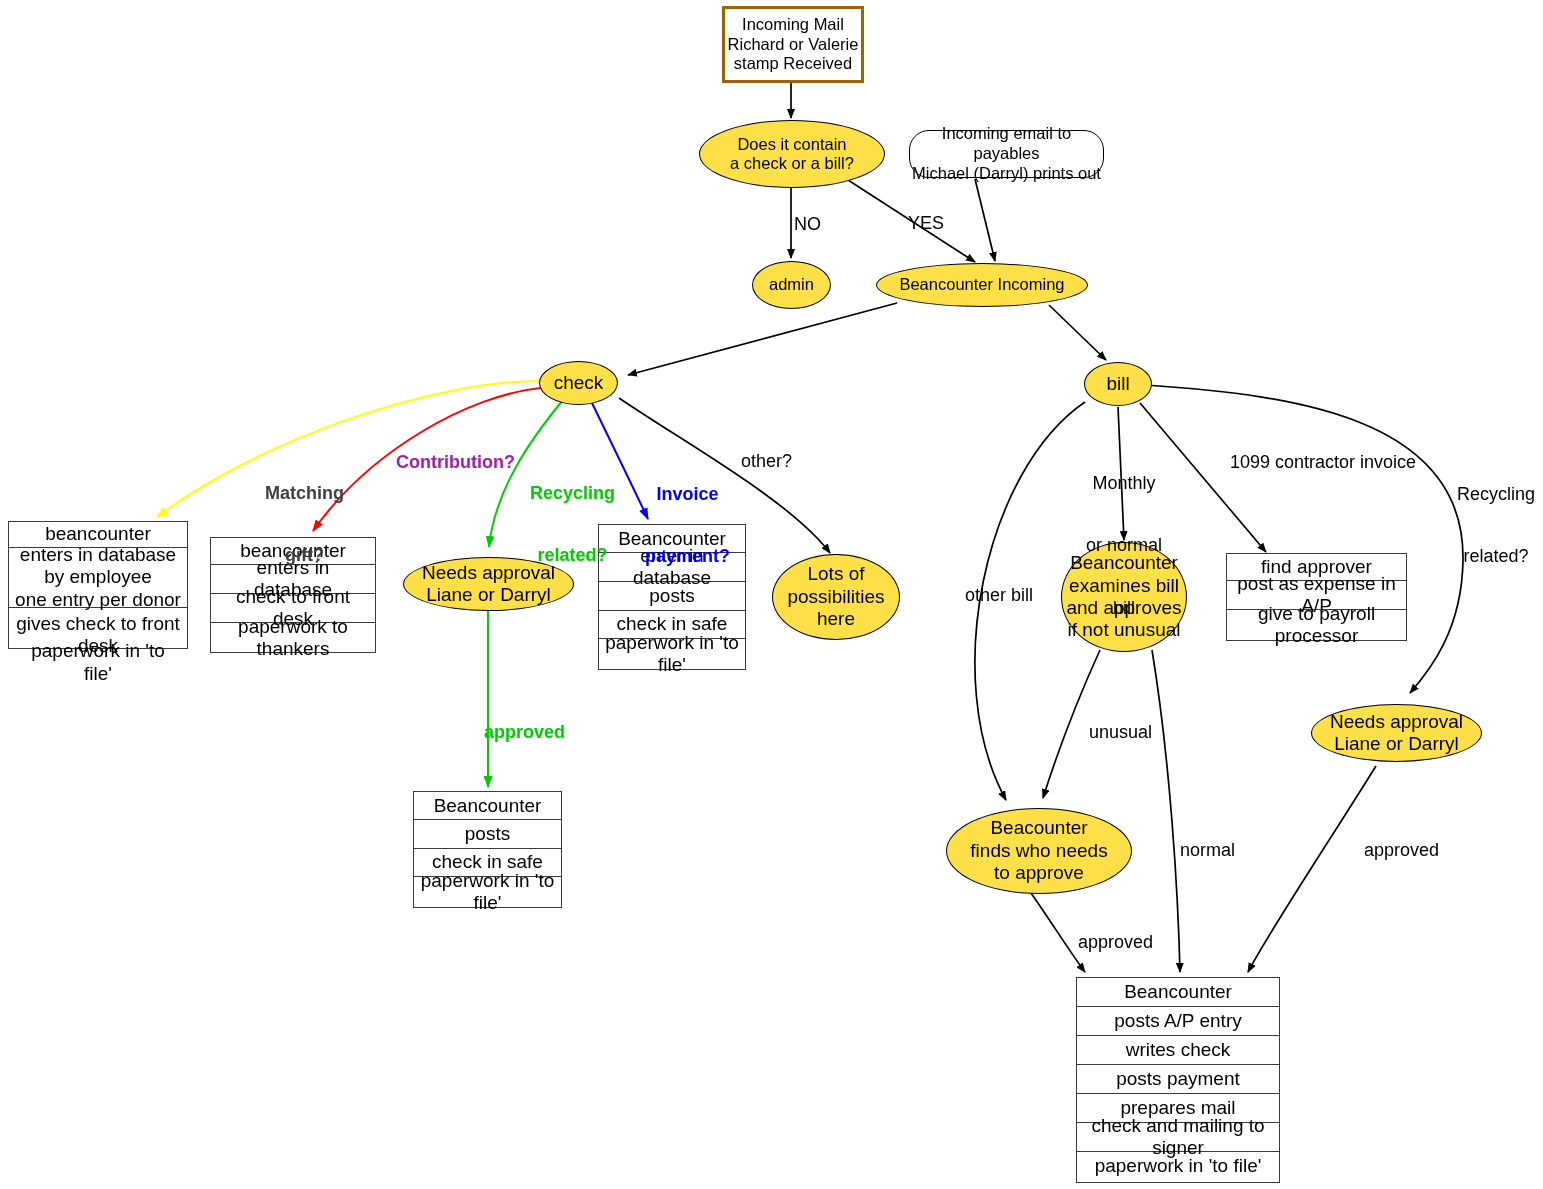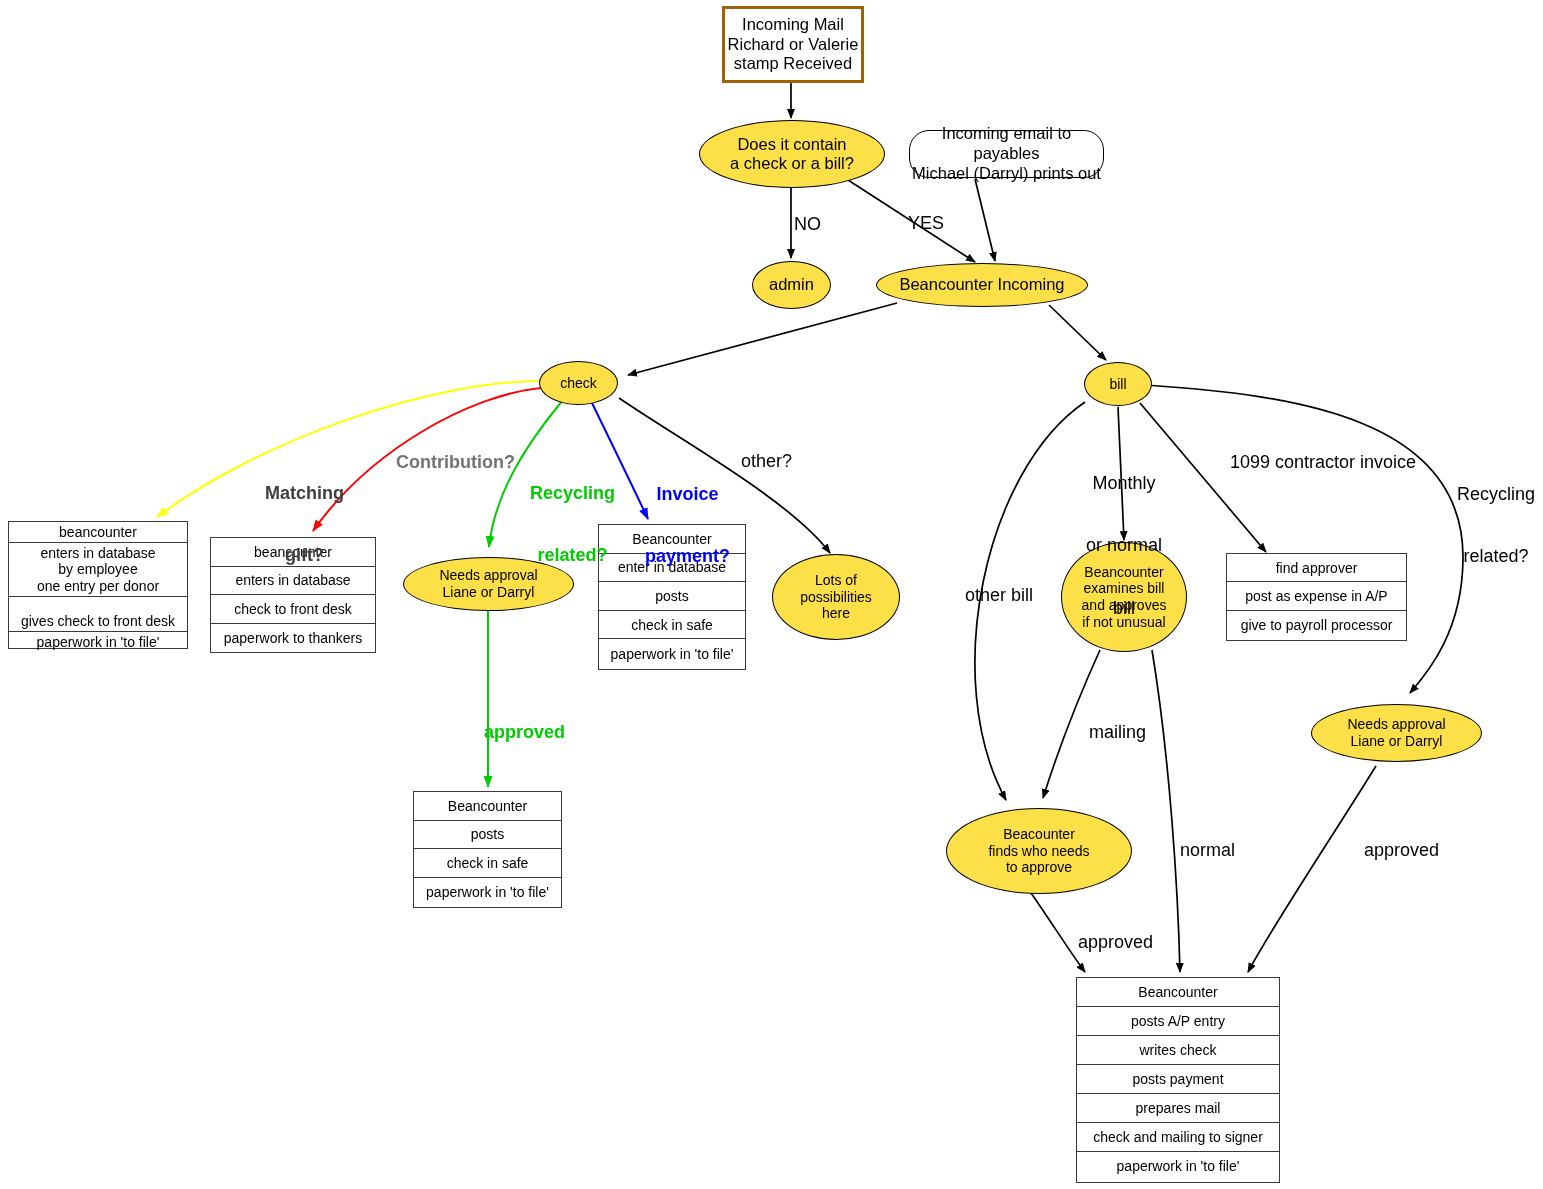--- a/index.html
+++ b/index.html
@@ -16,21 +16,21 @@
   .rec .cell{border-bottom:1.6px solid #3a3a3a;display:flex;align-items:center;
              justify-content:center;text-align:center;line-height:1.16;color:#000;
              padding:2px 6px;box-sizing:border-box;}
   .rec .cell:last-child{border-bottom:none;}
   
   .box{border:1.6px solid #000;background:#fff;display:flex;align-items:center;
        justify-content:center;text-align:center;line-height:1.2;color:#000;}
   .box.accent{border:3px solid #a16207;}
   .lbl{position:absolute;color:#000;white-space:pre;line-height:1.15;}
   .lbl.bold{font-weight:bold;}
-  .f16{font-size:14px;}
+  .f16{font-size:19px;}
   .f17{font-size:16.5px;}
   .f19{font-size:18px;}
 </style>
 </head>
 <body>
 
 <div id="stage">
 
   <svg id="edges" viewBox="0 0 1543 1189">
     <defs>
@@ -219,21 +219,21 @@
 
   <div class="lbl f19" style="left:794px;top:214px;">NO</div>
 
   <div class="lbl f19" style="left:908px;top:213px;">YES</div>
 
   <div class="lbl f19 bold" style="left:265px;top:442px;color:#404040;text-align:center;">
     <div>Matching</div>
     <div>gift?</div>
   </div>
 
-  <div class="lbl f19 bold" style="left:396px;top:452px;color:#737373;">Contribution?</div>
+  <div class="lbl f19 bold" style="left:396px;top:452px;color:#a21caf;">Contribution?</div>
 
   <div class="lbl f19 bold" style="left:530px;top:442px;color:#00cc00;text-align:center;">
     <div>Recycling</div>
     <div>related?</div>
   </div>
 
   <div class="lbl f19 bold" style="left:645px;top:443px;color:#0000ff;text-align:center;">
     <div>Invoice</div>
     <div>payment?</div>
   </div>
@@ -250,21 +250,21 @@
     <div>bill</div>
   </div>
 
   <div class="lbl f19" style="left:1230px;top:452px;">1099 contractor invoice</div>
 
   <div class="lbl f19" style="left:1457px;top:443px;text-align:center;">
     <div>Recycling</div>
     <div>related?</div>
   </div>
 
-  <div class="lbl f19" style="left:1089px;top:722px;">mailing</div>
+  <div class="lbl f19" style="left:1089px;top:722px;">unusual</div>
 
   <div class="lbl f19" style="left:1180px;top:840px;">normal</div>
 
   <div class="lbl f19" style="left:1078px;top:932px;">approved</div>
 
   <div class="lbl f19" style="left:1364px;top:840px;">approved</div>
 
 </div>
 
 </body></html>

